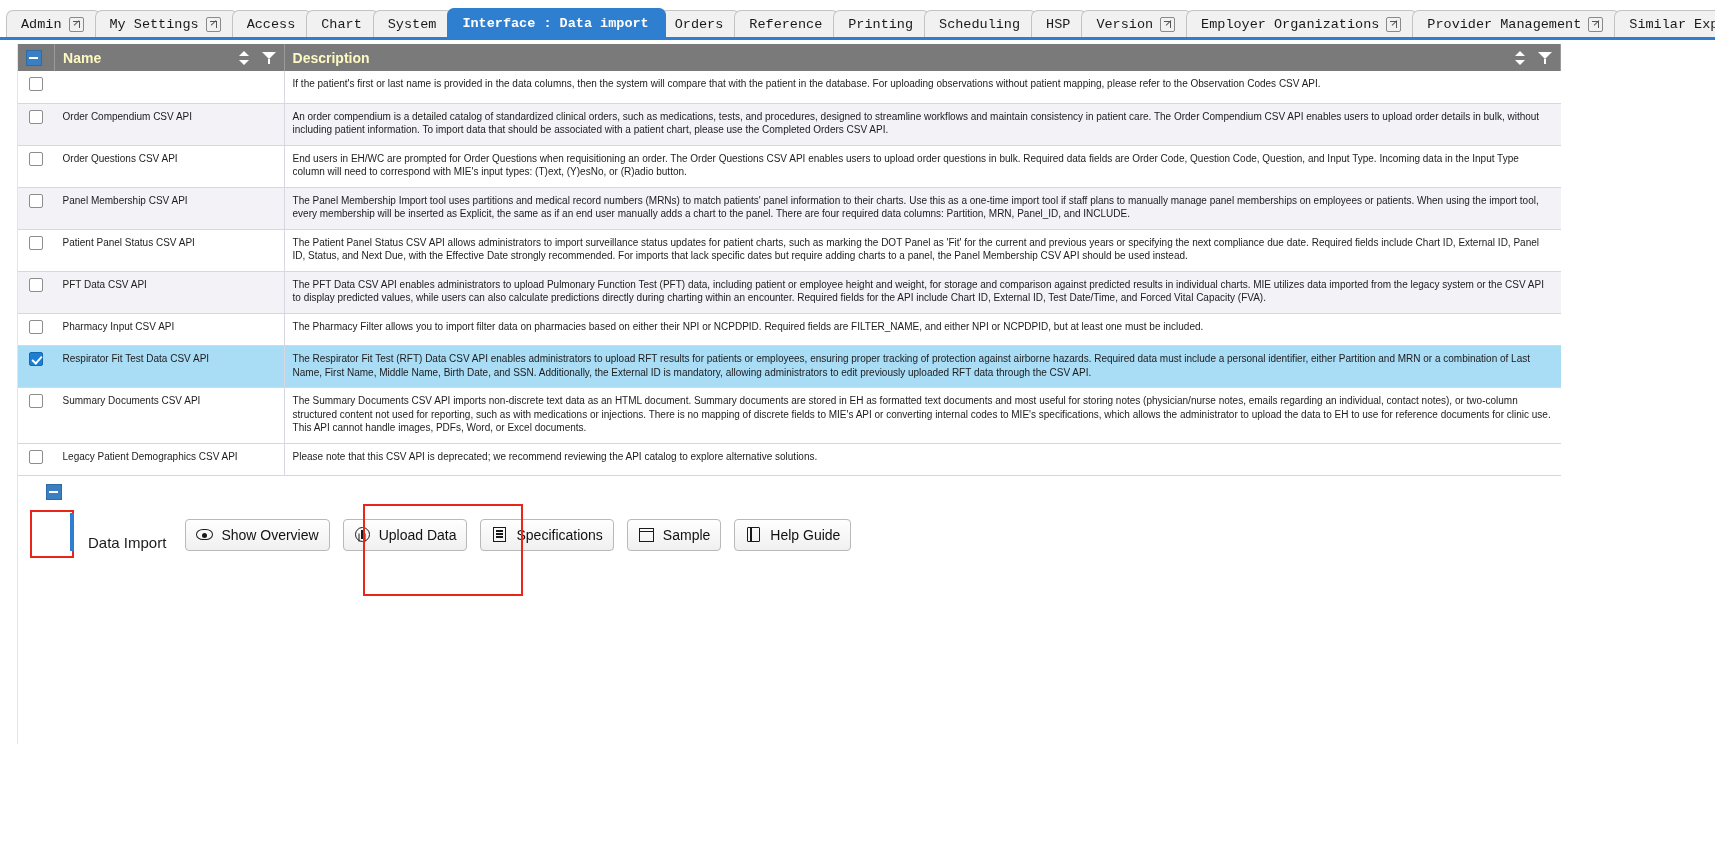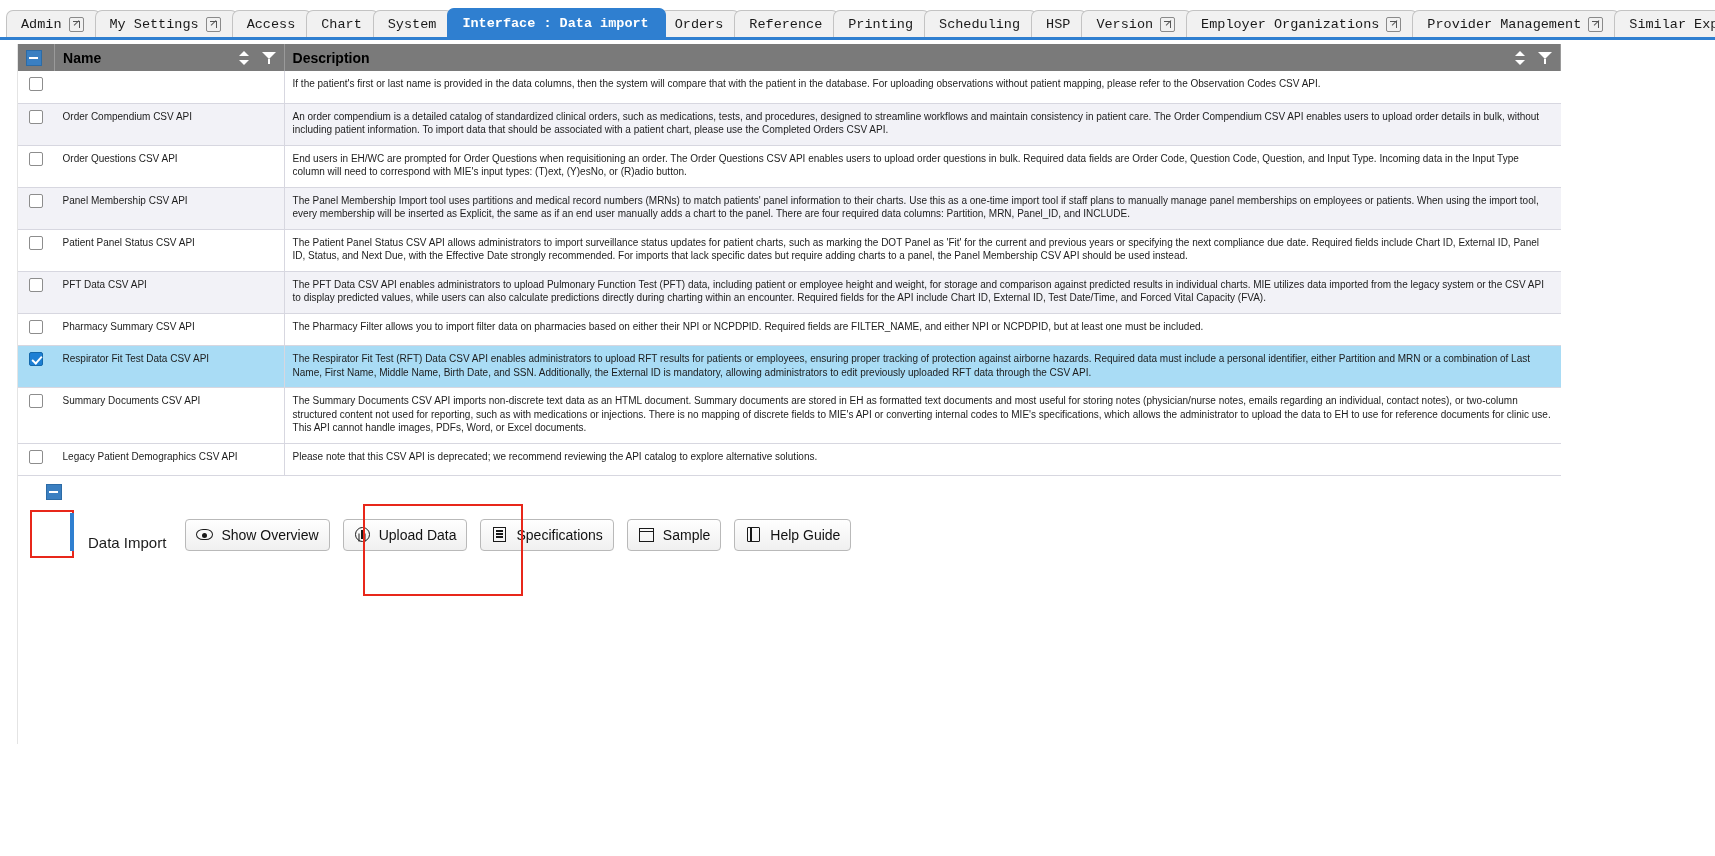--- a/index.html
+++ b/index.html
@@ -98,21 +98,21 @@
     margin-top: 4px;
   }
   table.grid {
     border-collapse: collapse;
     width: 1543px;
     margin-left: 18px;
     table-layout: fixed;
   }
   table.grid th {
     background: #7a7a7a;
-    color: #000000;
+    color: #fef9c3;
     font-size: 14px;
     font-weight: bold;
     text-align: left;
     height: 27px;
     padding: 0 8px;
     border-right: 1px solid #9a9a9a;
     vertical-align: middle;
     position: relative;
   }
   th.col-check { width: 36px; padding: 0; text-align: center; }
@@ -532,21 +532,21 @@
             <span class="chk"></span>
           </td>
           <td class="cell-name">PFT Data CSV API</td>
           <td>The PFT Data CSV API enables administrators to upload Pulmonary Function Test (PFT) data, including patient or employee height and weight, for storage and comparison against predicted results in individual charts. MIE utilizes data imported from the legacy system or the CSV API to display predicted values, while users can also calculate predictions directly during charting within an encounter. Required fields for the API include Chart ID, External ID, Test Date/Time, and Forced Vital Capacity (FVA).</td>
         </tr>
 
         <tr class="row-plain">
           <td class="cell-check">
             <span class="chk"></span>
           </td>
-          <td class="cell-name">Pharmacy Summary CSV API</td>
+          <td class="cell-name">Pharmacy Input CSV API</td>
           <td>The Pharmacy Filter allows you to import filter data on pharmacies based on either their NPI or NCPDPID. Required fields are FILTER_NAME, and either NPI or NCPDPID, but at least one must be included.</td>
         </tr>
 
         <tr class="row-selected" id="selected-row">
           <td class="cell-check">
             <span class="chk checked"></span>
           </td>
           <td class="cell-name">Respirator Fit Test Data CSV API</td>
           <td>The Respirator Fit Test (RFT) Data CSV API enables administrators to upload RFT results for patients or employees, ensuring proper tracking of protection against airborne hazards. Required data must include a personal identifier, either Partition and MRN or a combination of Last Name, First Name, Middle Name, Birth Date, and SSN. Additionally, the External ID is mandatory, allowing administrators to edit previously uploaded RFT data through the CSV API.</td>
         </tr>

